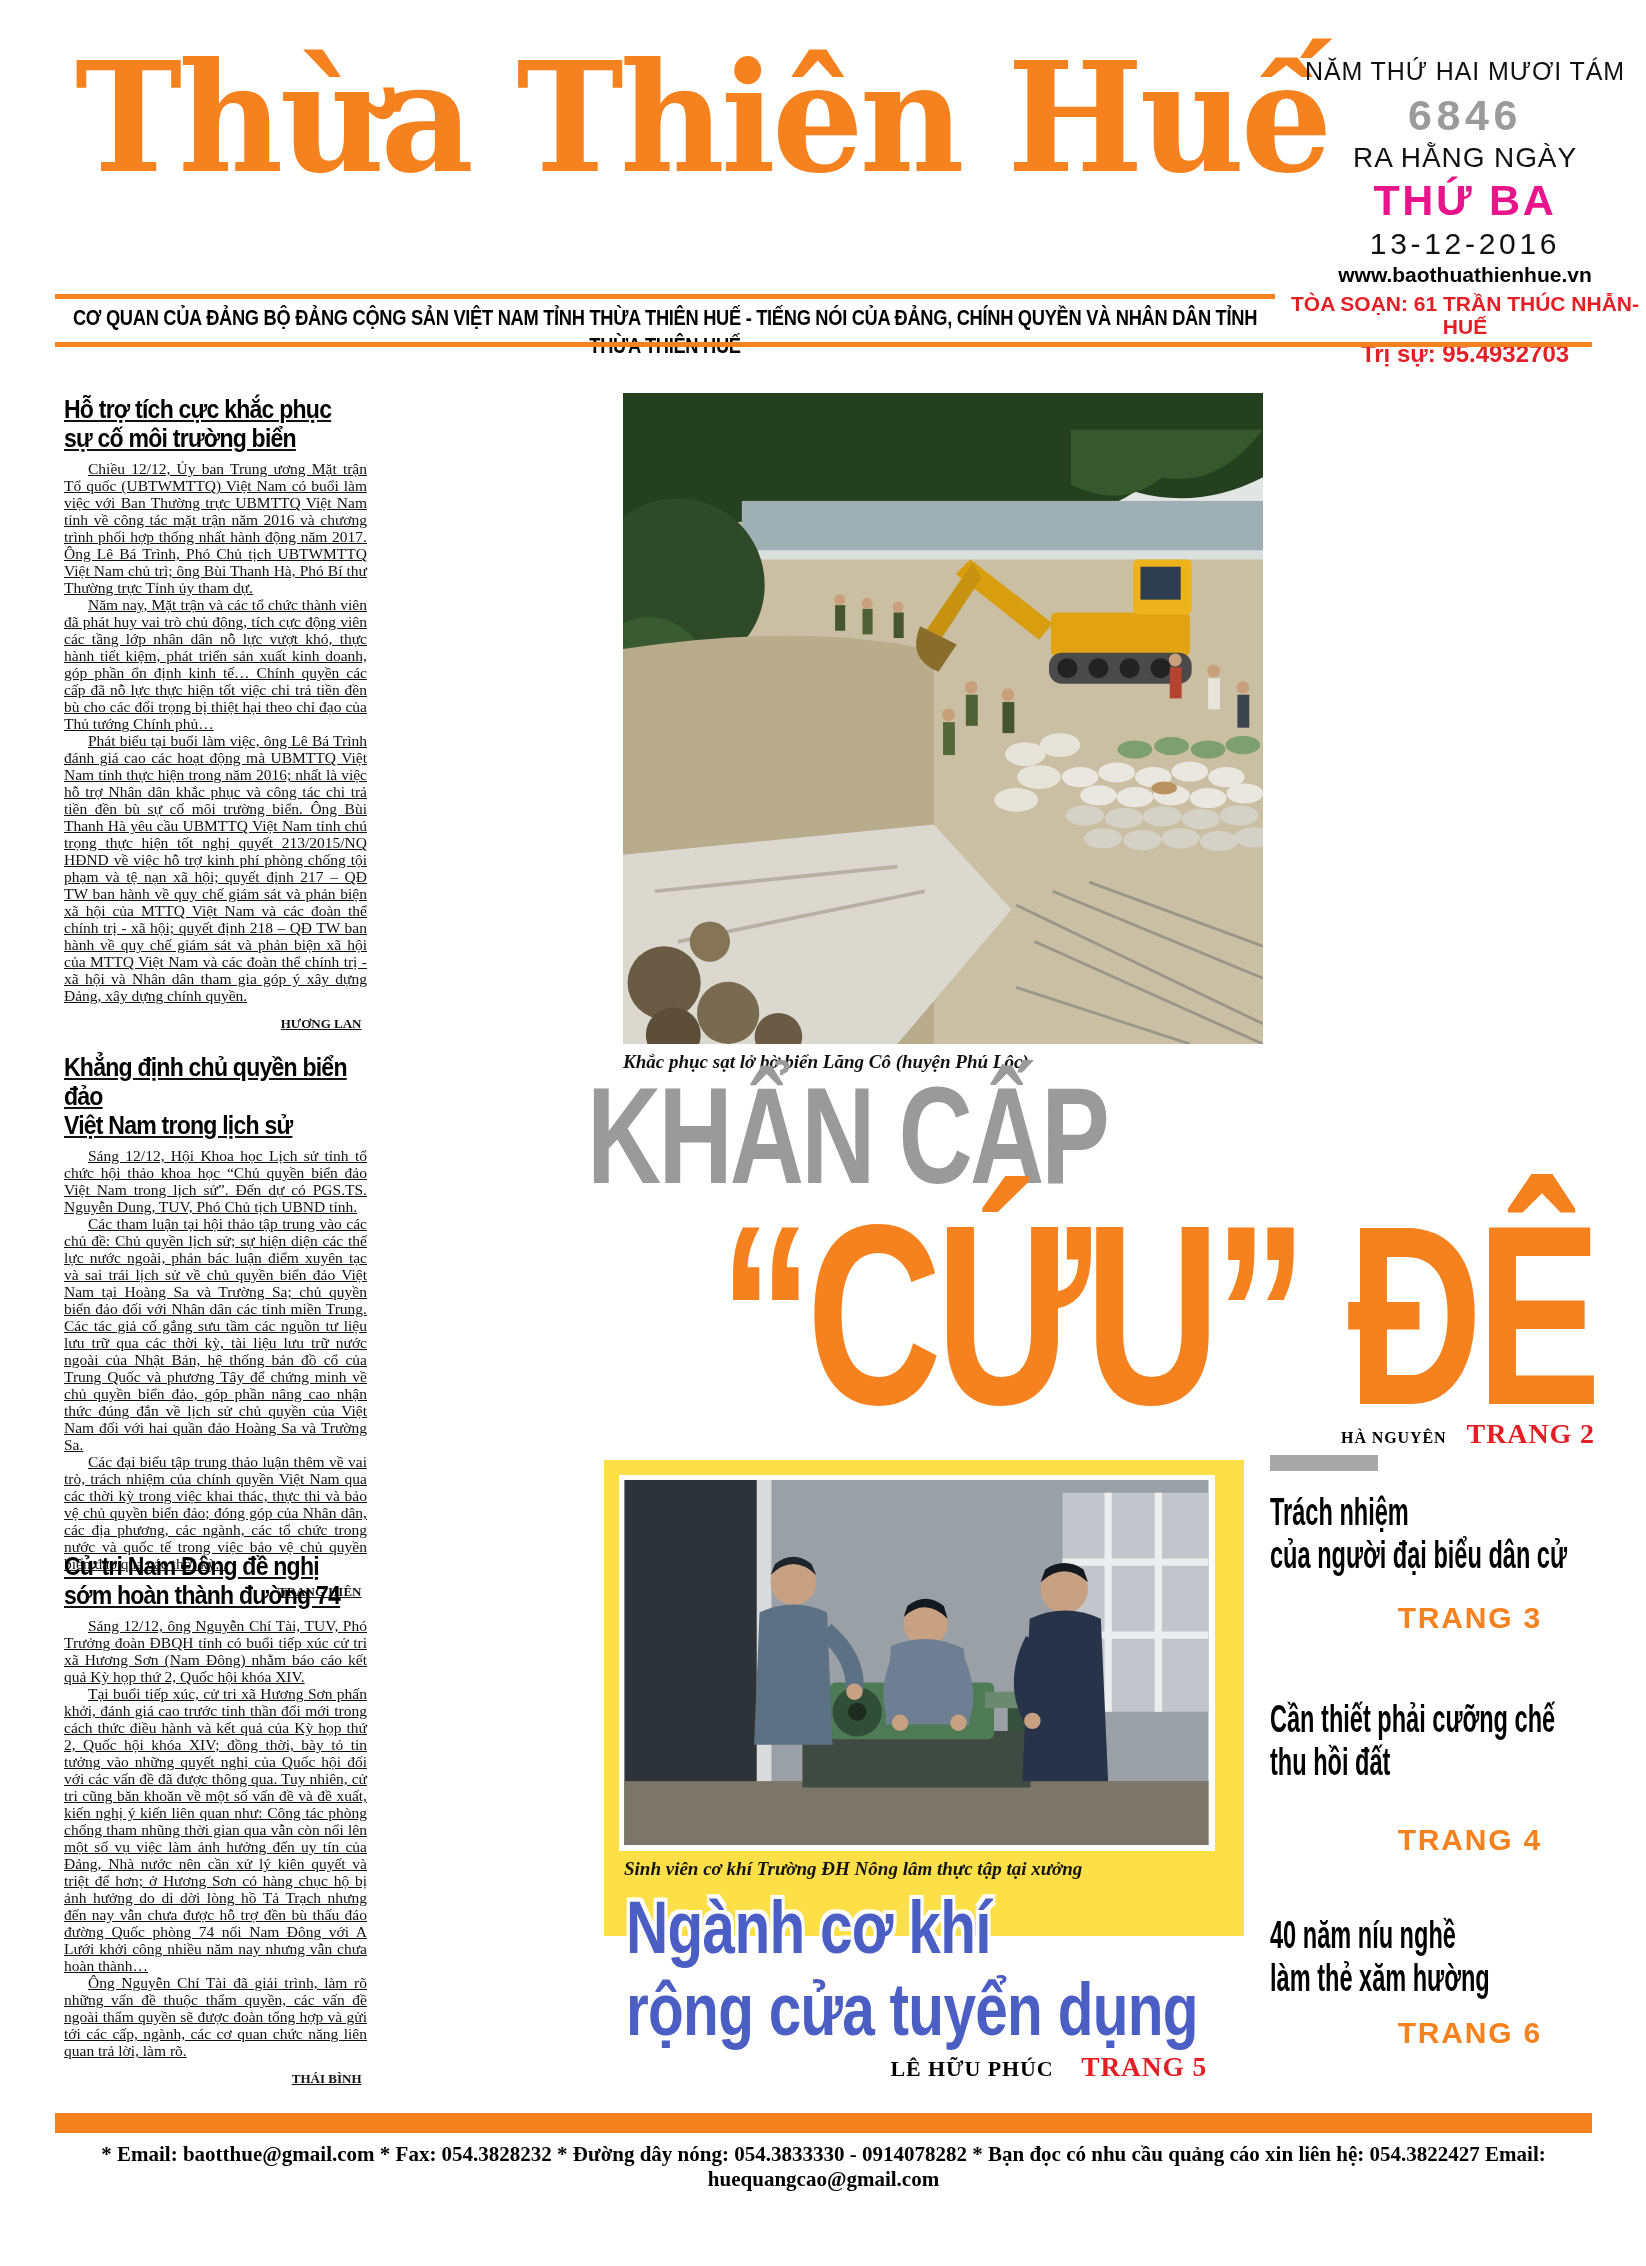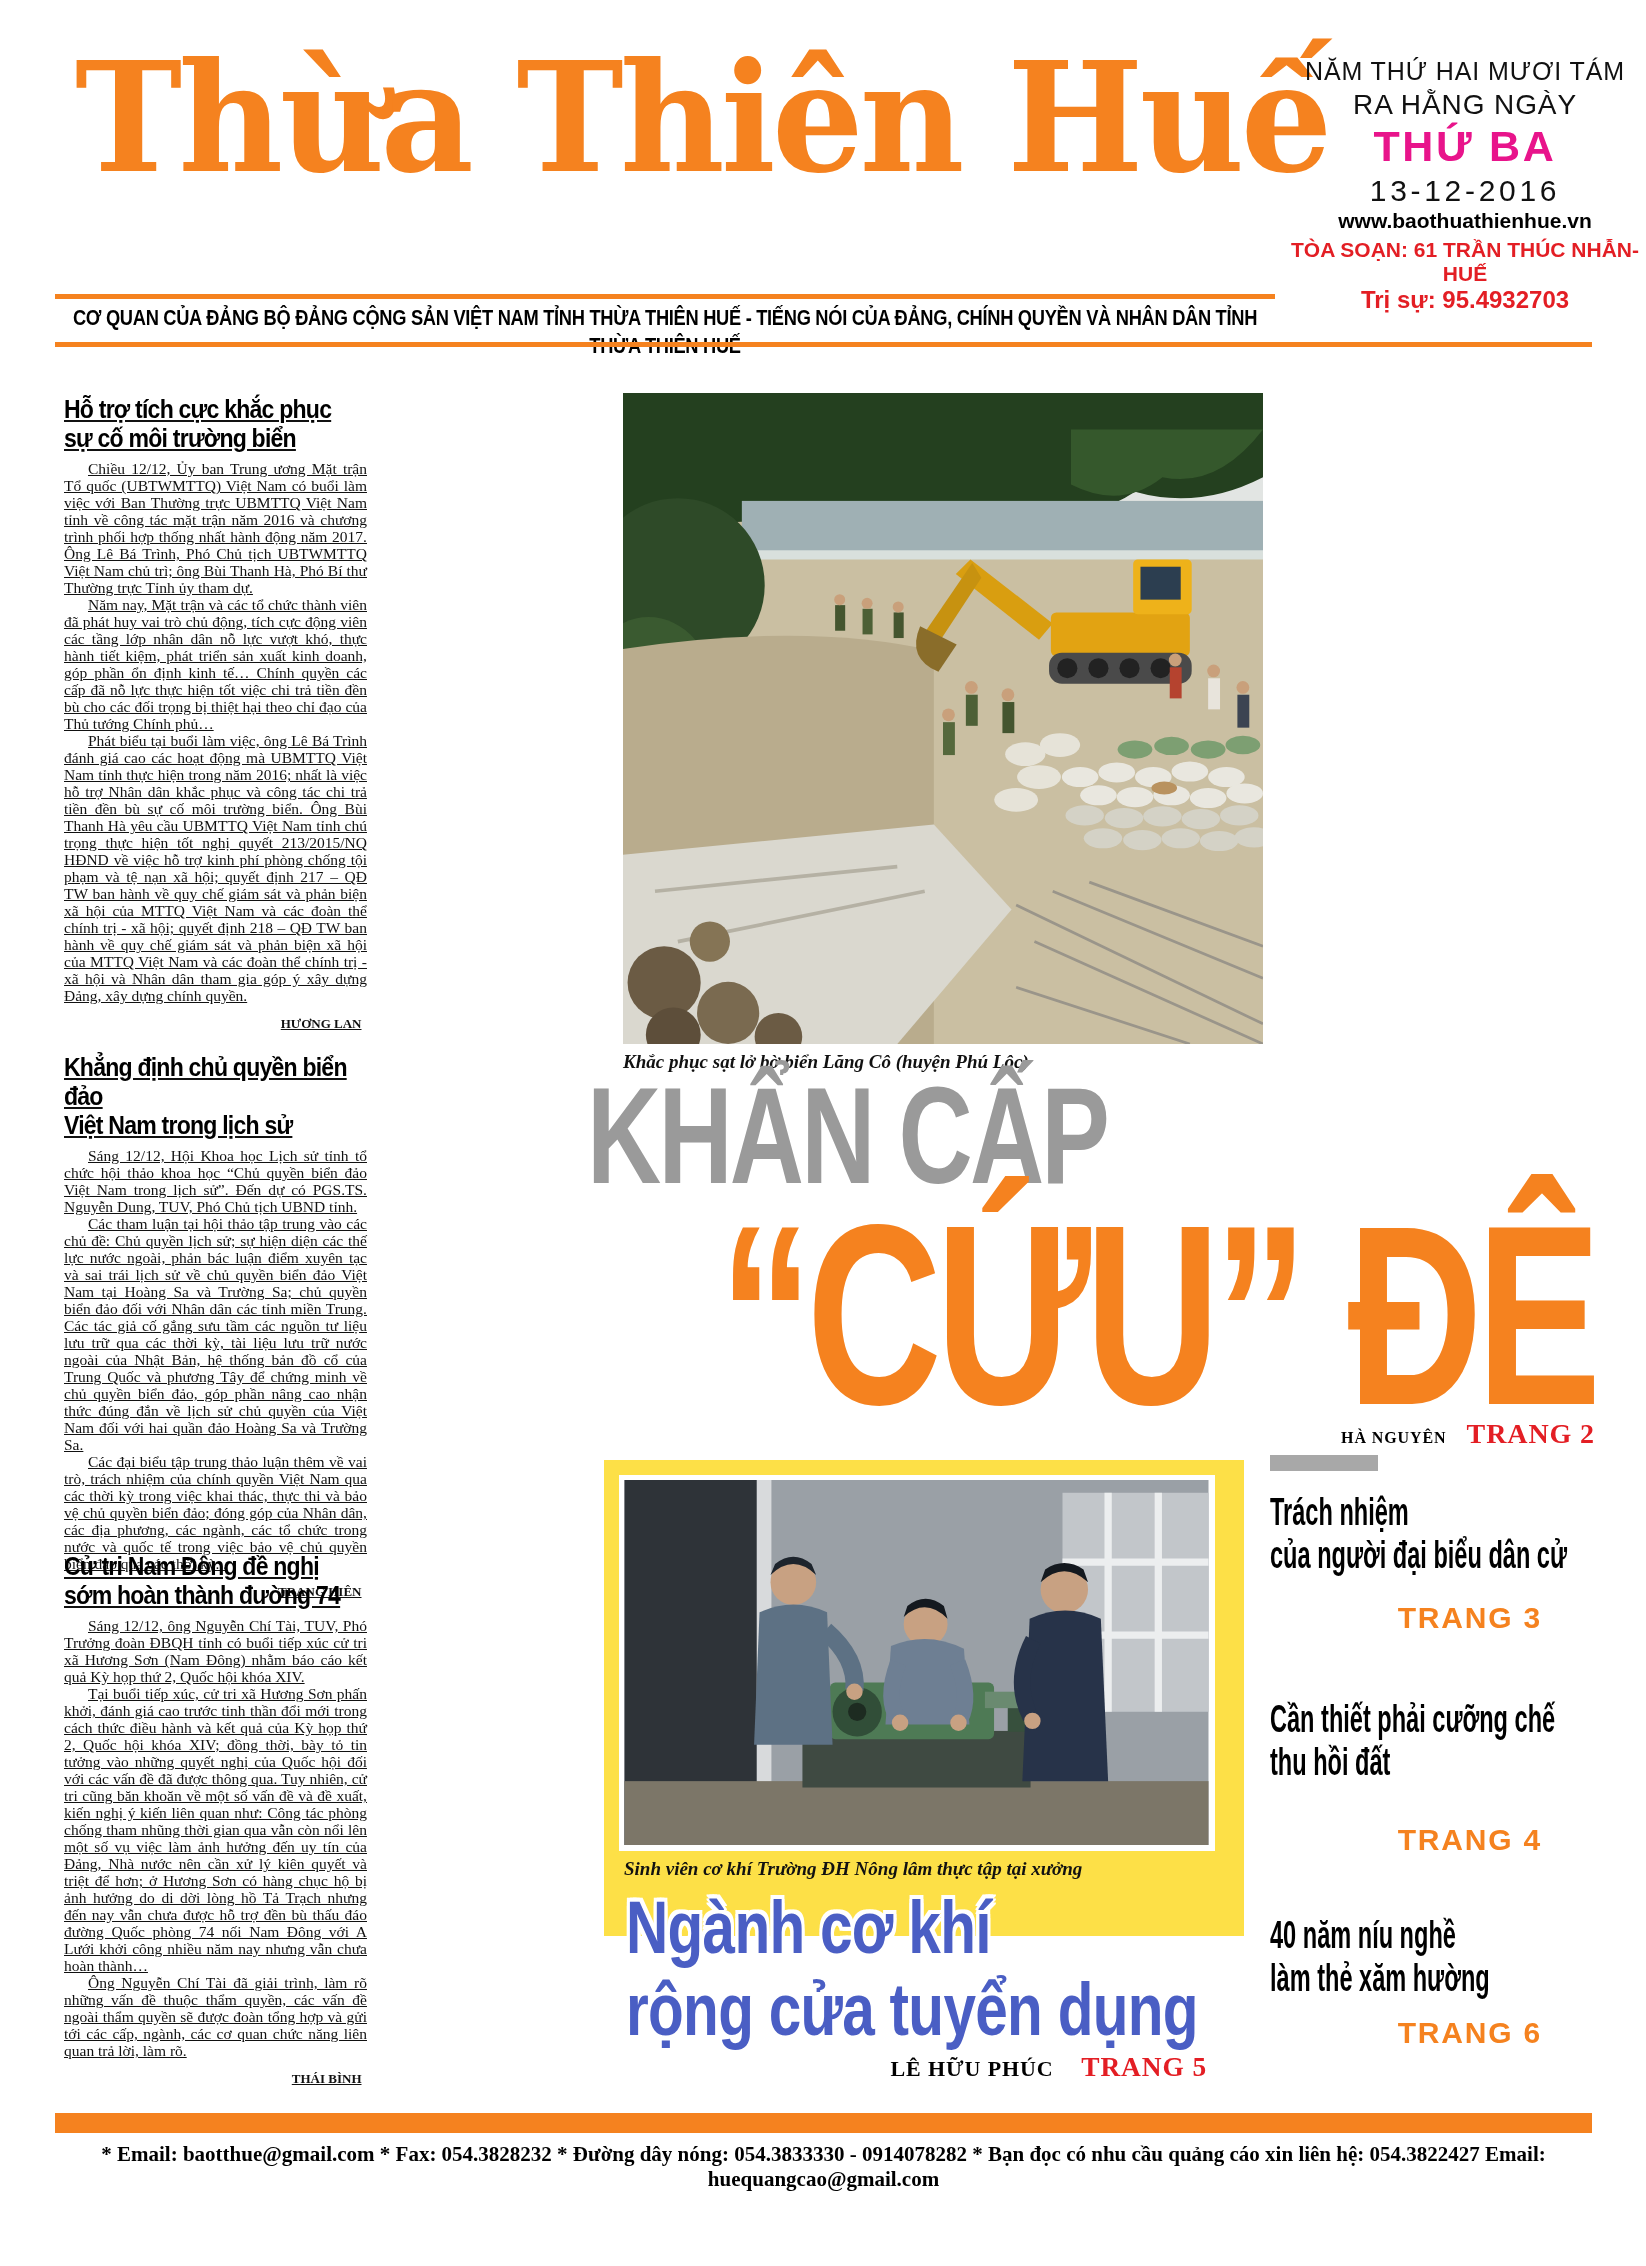--- a/index.html
+++ b/index.html
@@ -81,20 +81,21 @@
     font-weight:bold;font-size:21px;color:#000;}
 </style>
 </head>
 <body>
 
 <div class="page">
 
   <div class="masthead-title">Thừa Thiên Huế</div>
   <div class="info-block">
     <div class="info-year">NĂM THỨ HAI MƯƠI TÁM</div>
+    <div class="info-issue">6846</div>
     <div class="info-freq">RA HẰNG NGÀY</div>
     <div class="info-weekday">THỨ BA</div>
     <div class="info-date">13-12-2016</div>
     <div class="info-site">www.baothuathienhue.vn</div>
     <div class="info-address">TÒA SOẠN: 61 TRẦN THÚC NHẪN-HUẾ</div>
     <div class="info-phone">Trị sự: 95.4932703</div>
   </div>
   <div class="rule rule-top"></div>
   <div class="subtitle">CƠ QUAN CỦA ĐẢNG BỘ ĐẢNG CỘNG SẢN VIỆT NAM TỈNH THỪA THIÊN HUẾ - TIẾNG NÓI CỦA ĐẢNG, CHÍNH QUYỀN VÀ NHÂN DÂN TỈNH THỪA THIÊN HUẾ</div>
   <div class="rule rule-bottom"></div>

